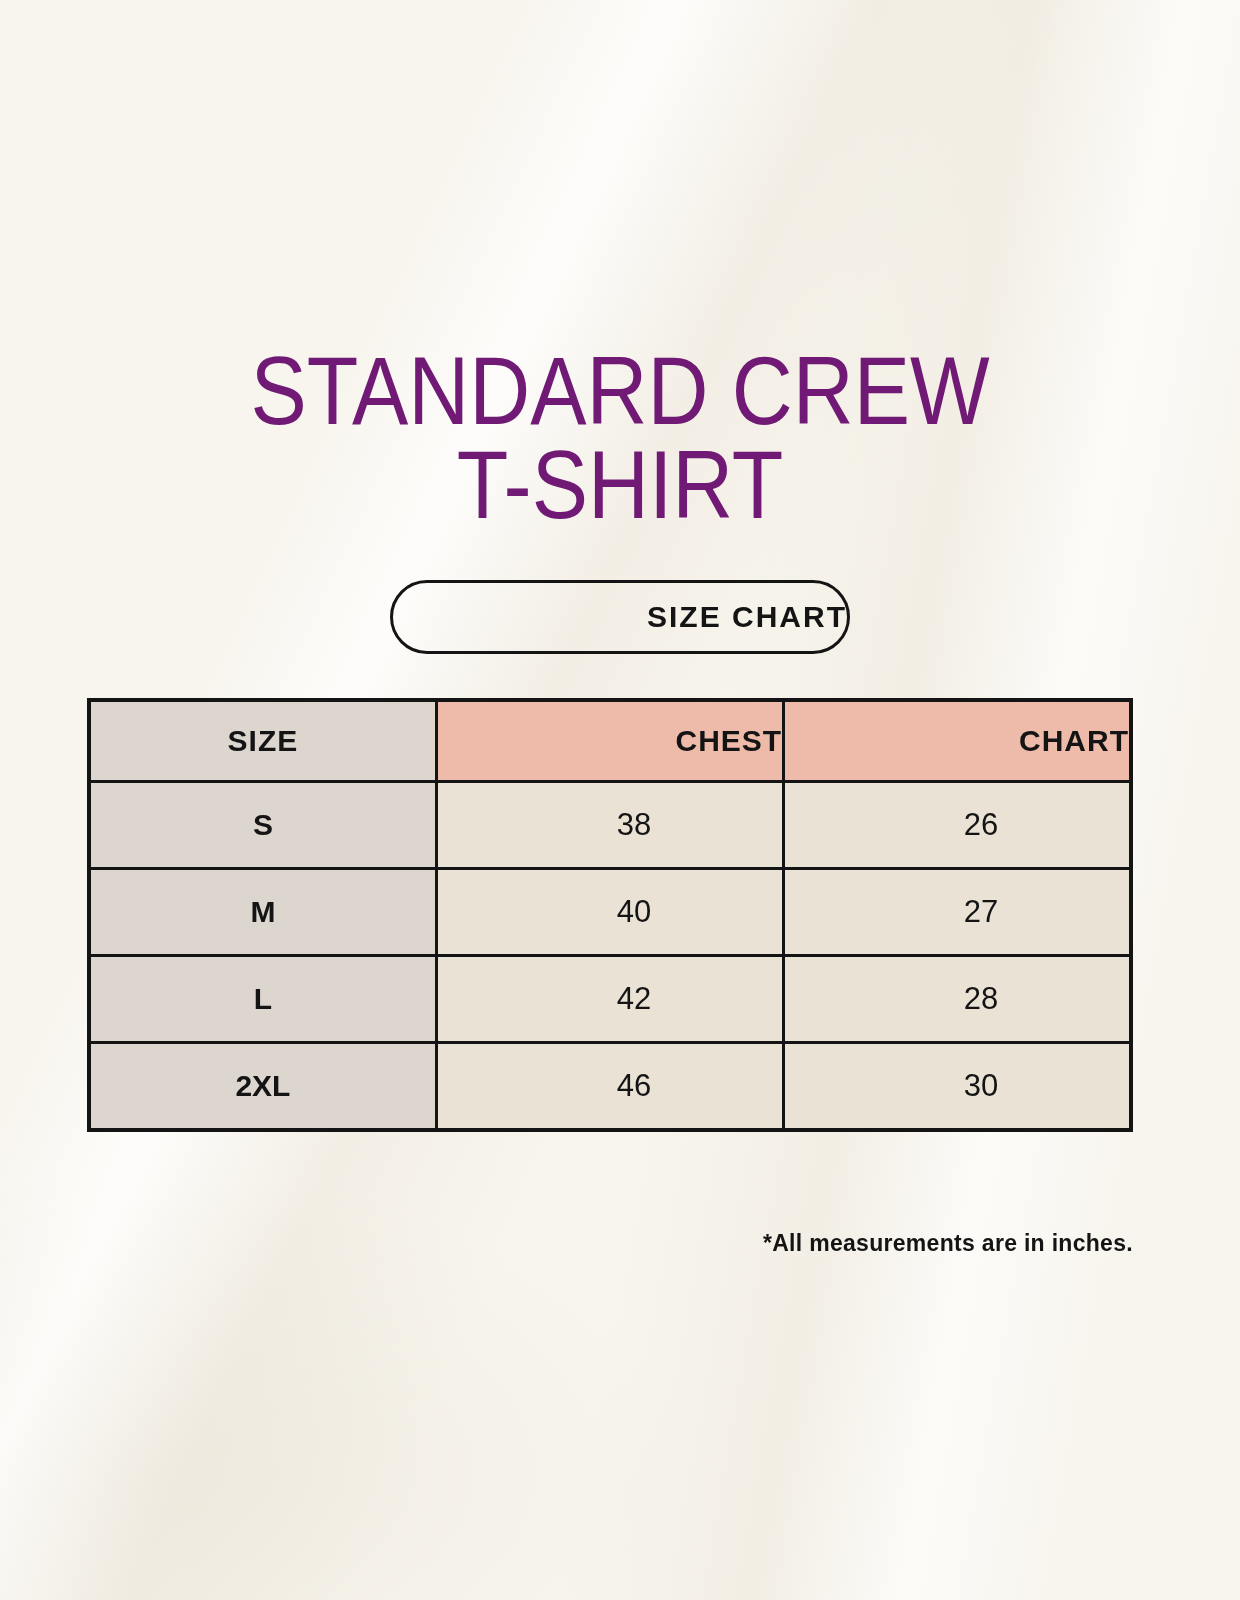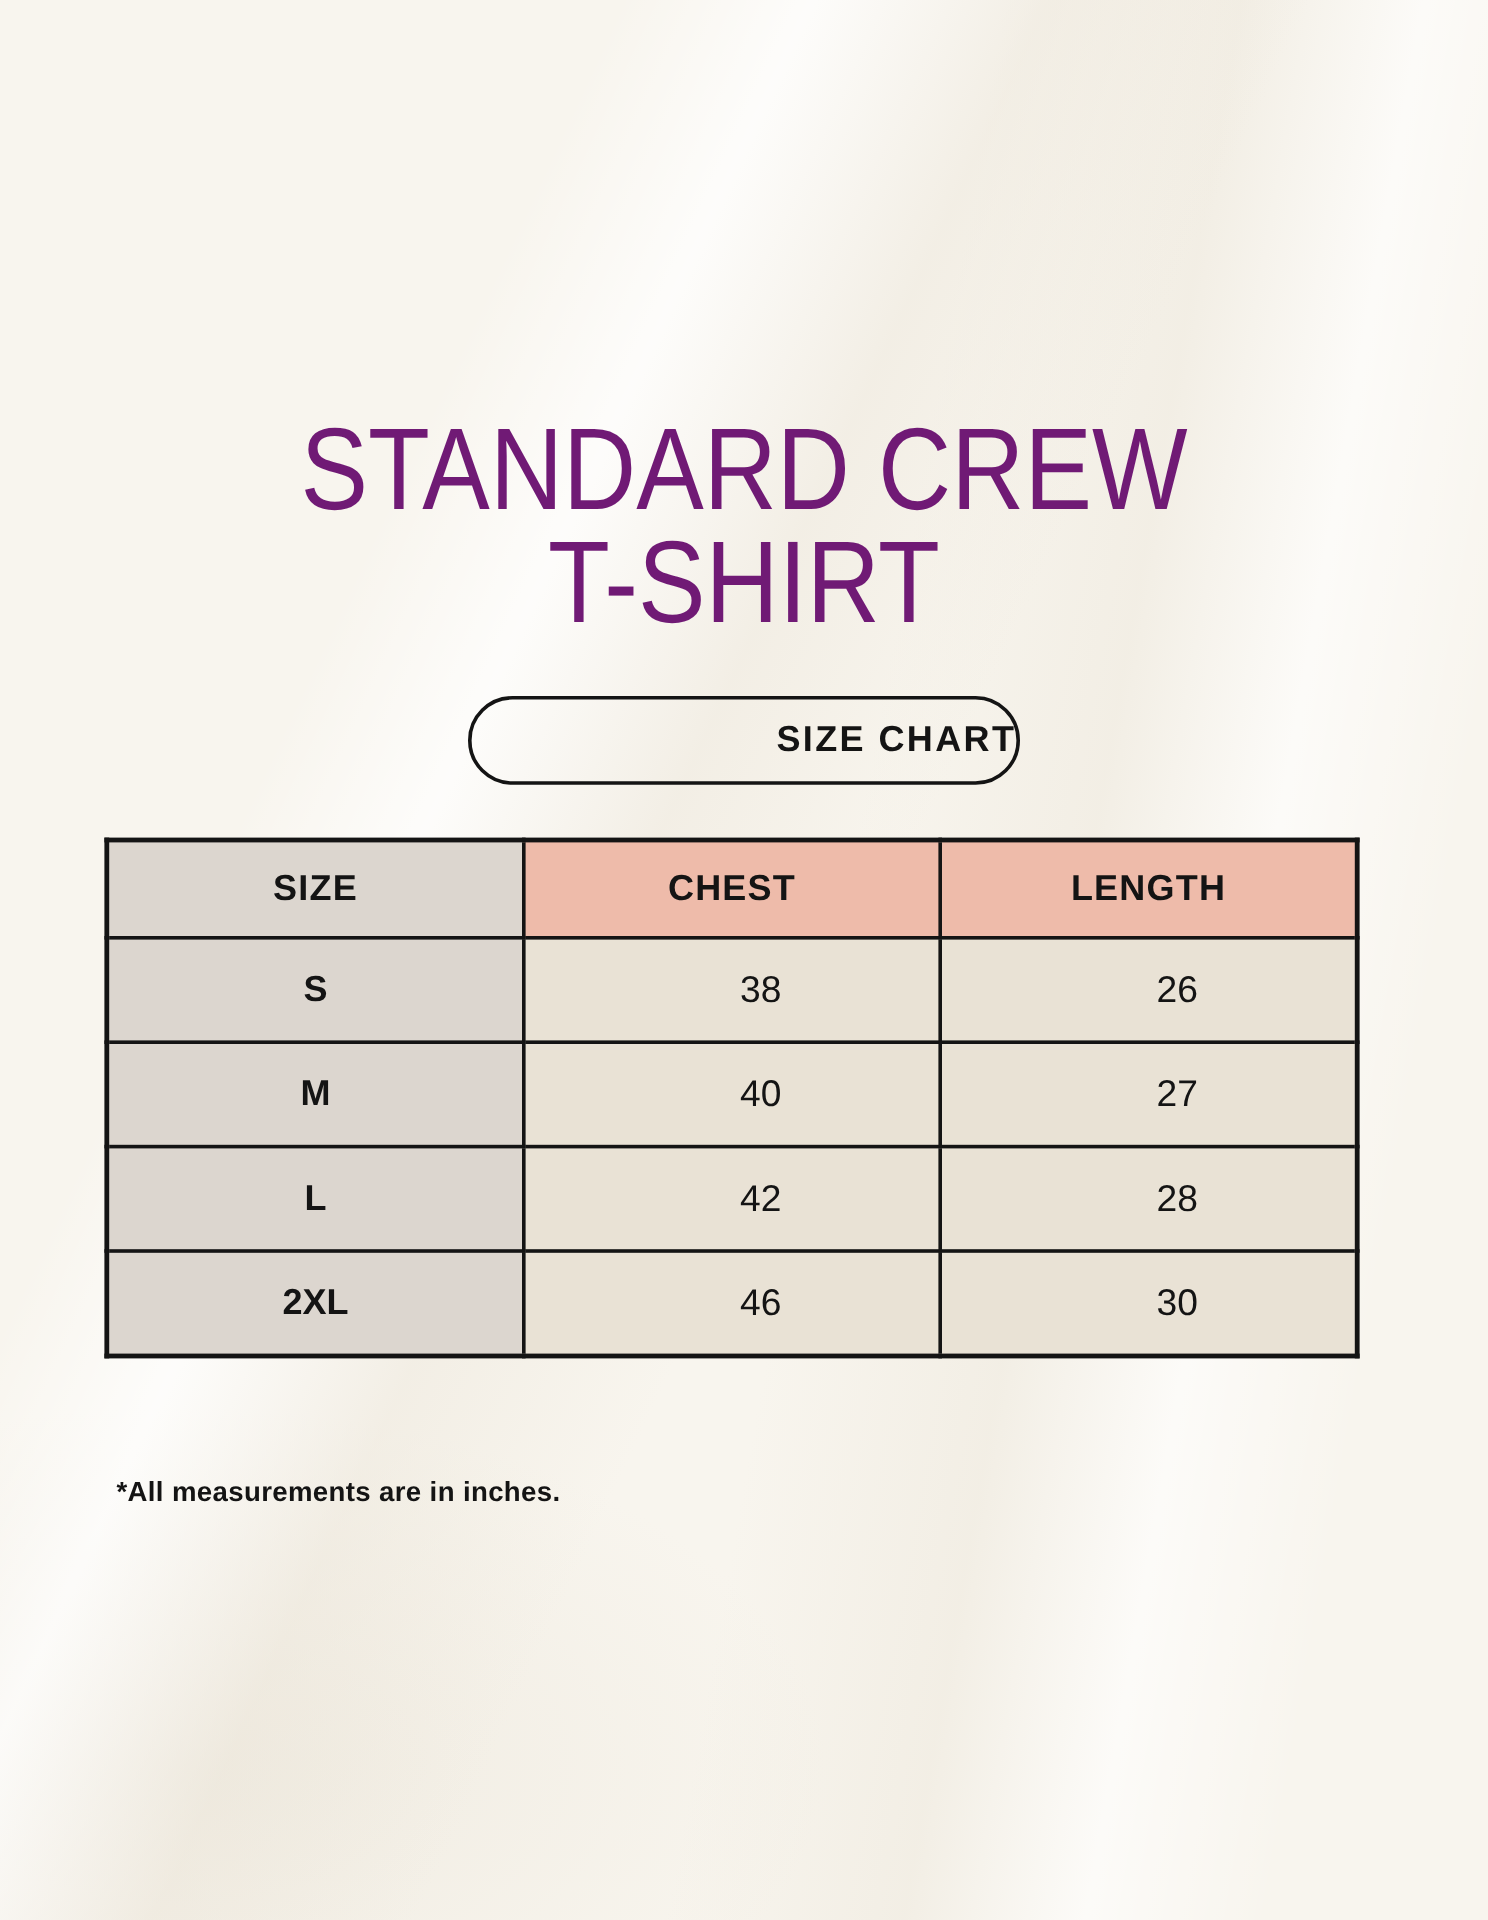--- a/index.html
+++ b/index.html
@@ -32,27 +32,27 @@
     width:100%;border-collapse:collapse;table-layout:fixed;
     border:4px solid #141414;
   }
   th,td{
     border:3px solid #141414;text-align:center;vertical-align:middle;
     font-size:30px;padding:0;
   }
   thead th{height:78px;font-weight:700;letter-spacing:1px;}
   tbody td{height:84px;}
   .bg-gray{background:#dcd6cf;}
-  .bg-pink{background:#eebbaa;}
+  .bg-pink{background:#eebbaa;text-align:right;}
   .bg-cream{background:#e9e2d5;}
   td.size-cell{font-weight:700;}
   td.num-cell{font-weight:400;font-size:31px;padding-left:48px;}
   .footnote{
     position:absolute;top:1230px;left:97px;width:1046px;box-sizing:border-box;
-    padding-right:10px;
+    text-align:right;padding-right:10px;
     font-size:23px;font-weight:700;letter-spacing:0.3px;color:#141414;
   }
 </style>
 </head>
 <body>
 
 <div class="page">
 
   <h1 class="title" style="margin:0;">
     <div class="title-line">STANDARD CREW</div>
@@ -62,21 +62,21 @@
   <div class="pill">
     <span>SIZE CHART</span>
   </div>
 
   <div class="table-wrap">
     <table>
       <thead>
         <tr>
           <th class="bg-gray">SIZE</th>
           <th class="bg-pink">CHEST</th>
-          <th class="bg-pink">LENGTH</th>
+          <th class="bg-pink">CHART</th>
         </tr>
       </thead>
       <tbody>
         <tr>
           <td class="bg-gray size-cell">S</td>
           <td class="bg-cream num-cell">38</td>
           <td class="bg-cream num-cell">26</td>
         </tr>
         <tr>
           <td class="bg-gray size-cell">M</td>

